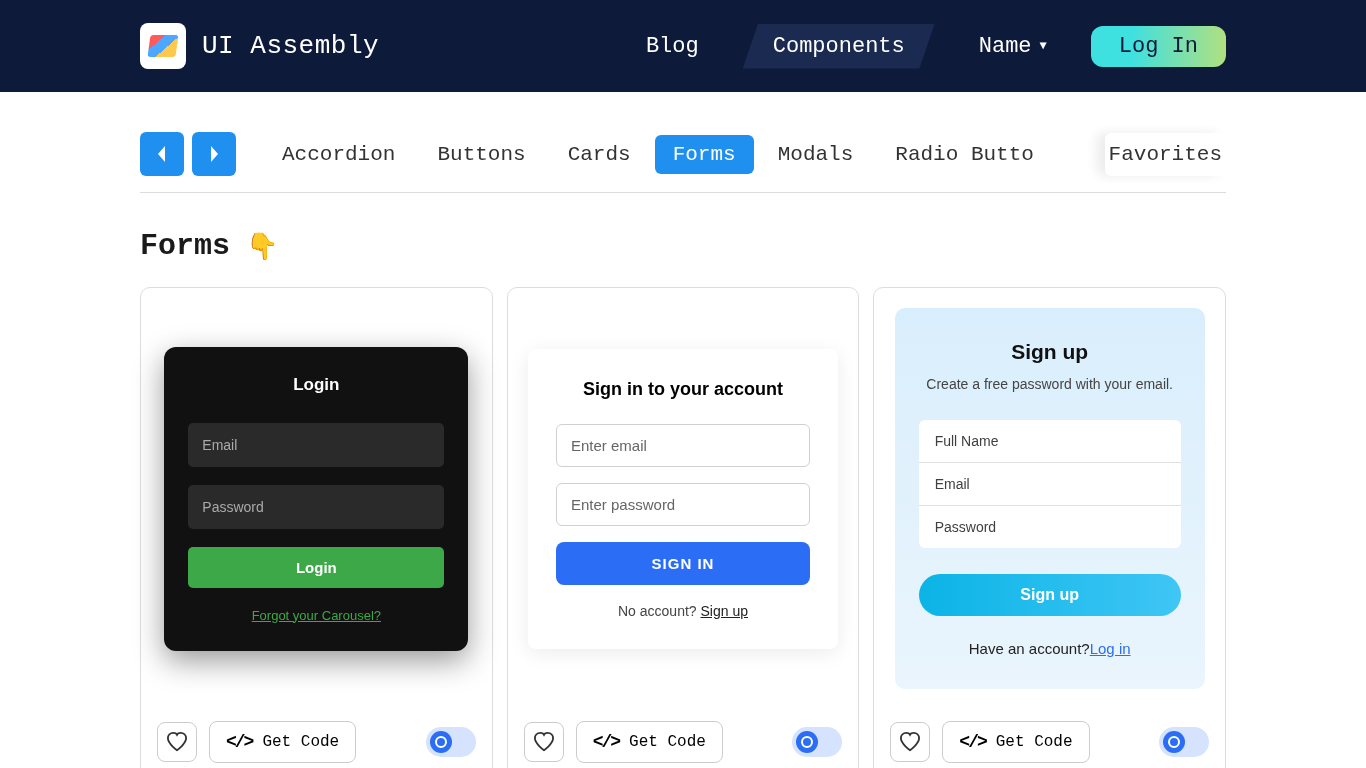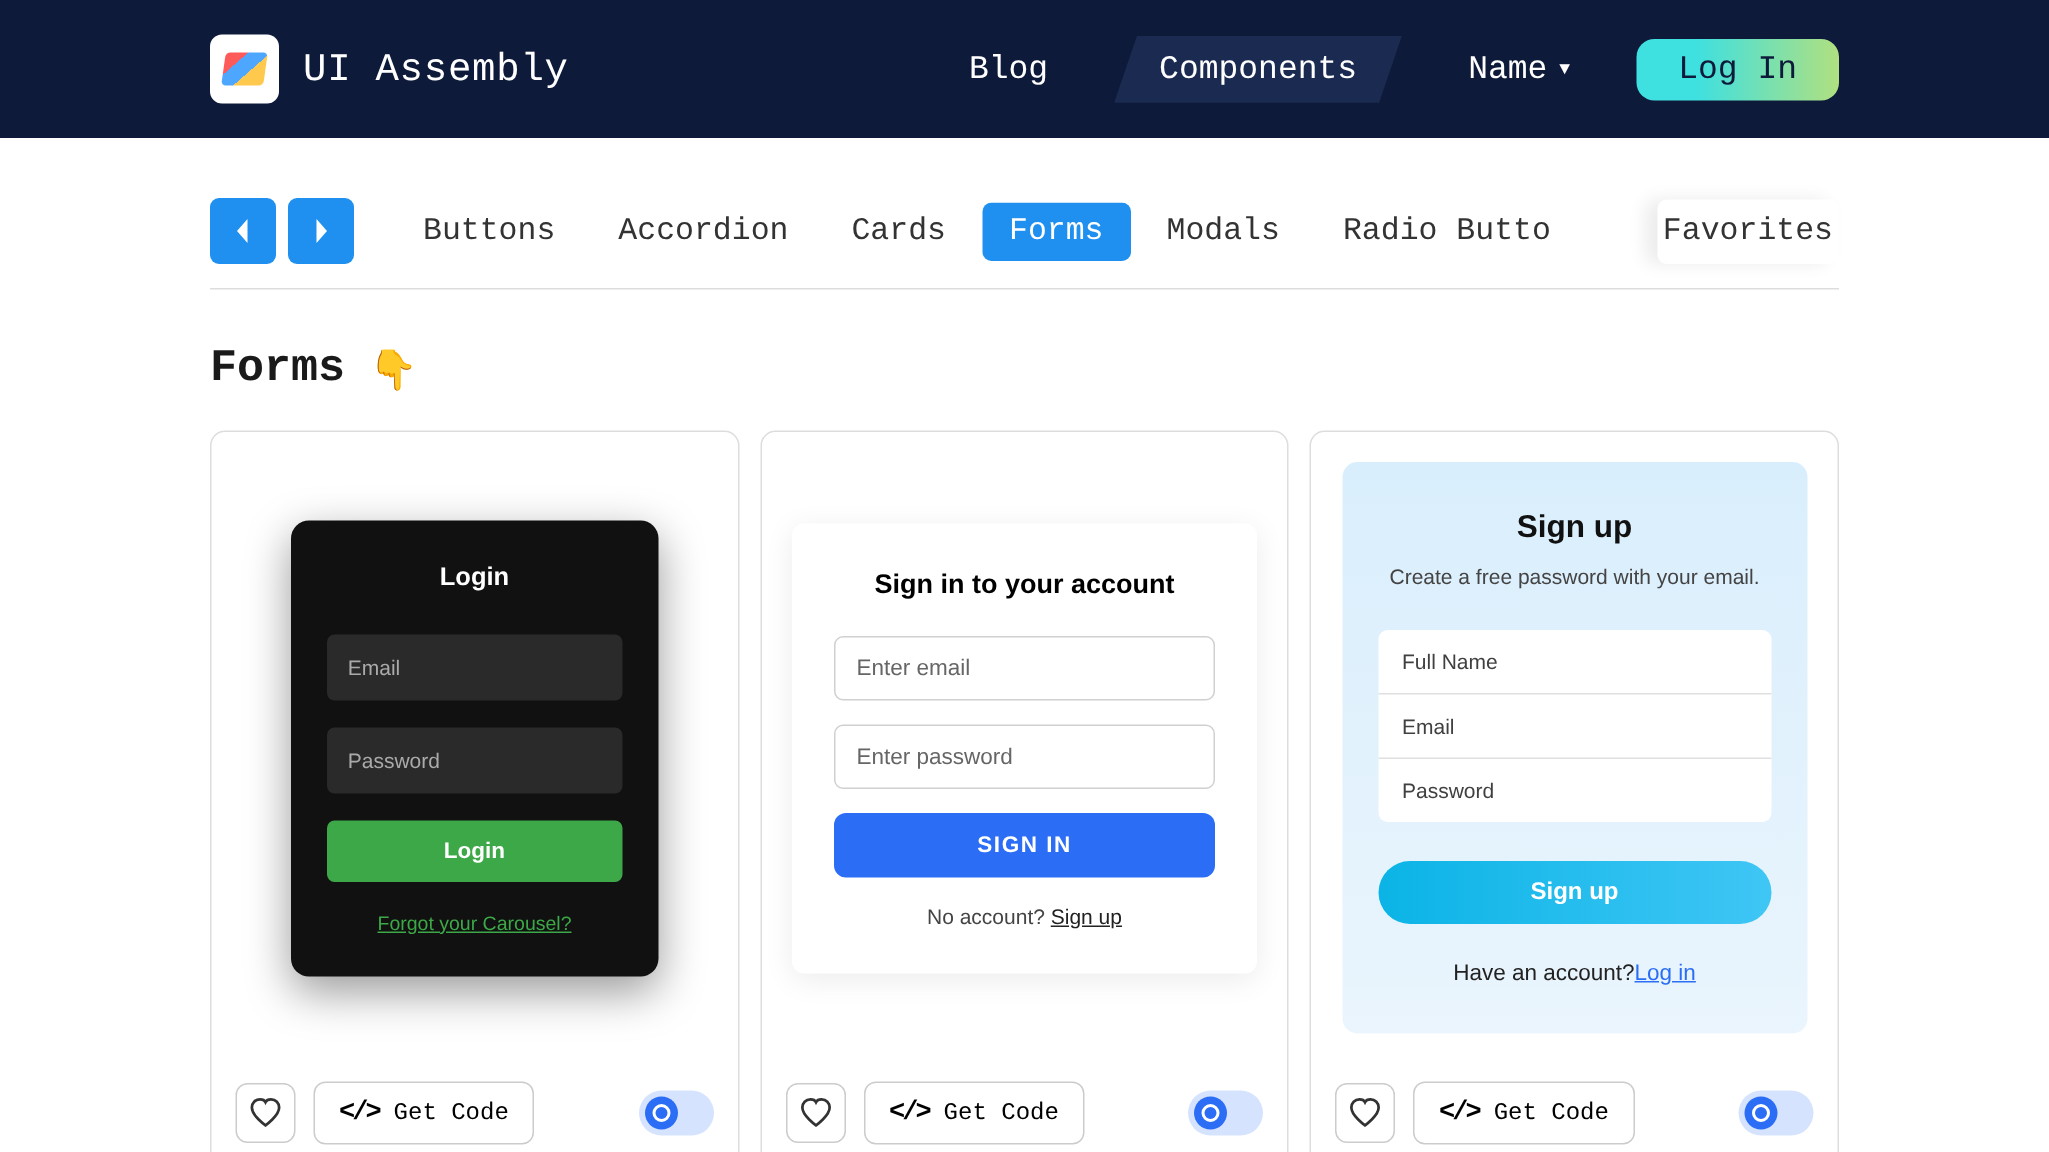--- a/index.html
+++ b/index.html
@@ -32,21 +32,21 @@
     .page-title-row { padding: 36px 140px 0; display: flex; align-items: center; gap: 16px; }
     .page-title { font-family: 'Courier New', monospace; font-size: 30px; font-weight: bold; color: #1a1a1a; }
     .pointer-icon { font-size: 26px; }
     
     
     .grid { padding: 24px 140px; display: flex; gap: 14px; }
     .card { flex: 1; border: 1px solid #ddd; border-radius: 10px; padding: 0; display: flex; flex-direction: column; min-height: 480px; }
     .card-preview { flex: 1; display: flex; align-items: center; justify-content: center; padding: 20px; }
     
     
-    .form1 { background: #111; border-radius: 12px; padding: 28px 24px; width: 245px; box-shadow: 0 10px 30px rgba(0,0,0,0.4); }
+    .form1 { background: #111; border-radius: 12px; padding: 28px 24px; width: 304px; box-shadow: 0 10px 30px rgba(0,0,0,0.4); }
     .form1-title { color: #fff; text-align: center; font-size: 17px; font-weight: 600; margin-bottom: 28px; }
     .form1 input { width: 100%; background: #2a2a2a; border: none; border-radius: 5px; padding: 14px 14px; color: #aaa; font-size: 14px; margin-bottom: 18px; }
     .form1-submit { width: 100%; background: #3ca847; color: #fff; border: none; border-radius: 5px; padding: 12px; font-size: 15px; font-weight: 600; cursor: pointer; margin-bottom: 20px; }
     .form1-link { display: block; text-align: center; color: #3ca847; font-size: 13px; text-decoration: underline; }
     
     
     .form2 { background: #fff; border-radius: 8px; padding: 30px 28px; width: 310px; box-shadow: 0 4px 20px rgba(0,0,0,0.08); }
     .form2-title { text-align: center; font-size: 18px; font-weight: 700; margin-bottom: 24px; color: #000000; }
     .form2 input { width: 100%; border: 1px solid #d0d0d0; border-radius: 6px; padding: 12px 14px; font-size: 15px; margin-bottom: 16px; color: #666; }
     .form2-submit { width: 100%; background: #2b6ef5; color: #fff; border: none; border-radius: 8px; padding: 13px; font-size: 15px; font-weight: 700; letter-spacing: 1px; cursor: pointer; margin-bottom: 18px; text-align: center; }
@@ -102,22 +102,22 @@
       <svg width="16" height="20" viewBox="0 0 16 20">
           <path d="M11 2 L4 10 L11 18 Z"></path>
         </svg>
     </div>
     <div class="arrow-btn">
       <svg width="16" height="20" viewBox="0 0 16 20">
           <path d="M5 2 L12 10 L5 18 Z"></path>
         </svg>
     </div>
     <div class="tabs-list">
+      <span class="tab">Accordion</span>
       <span class="tab">Buttons</span>
-      <span class="tab">Accordion</span>
       <span class="tab">Cards</span>
       <span class="tab active">Forms</span>
       <span class="tab">Modals</span>
       <span class="tab">Radio Butto</span>
     </div>
     <span class="tab favorites">Favorites</span>
   </div>
 </div>
 
 <div class="page-title-row">

